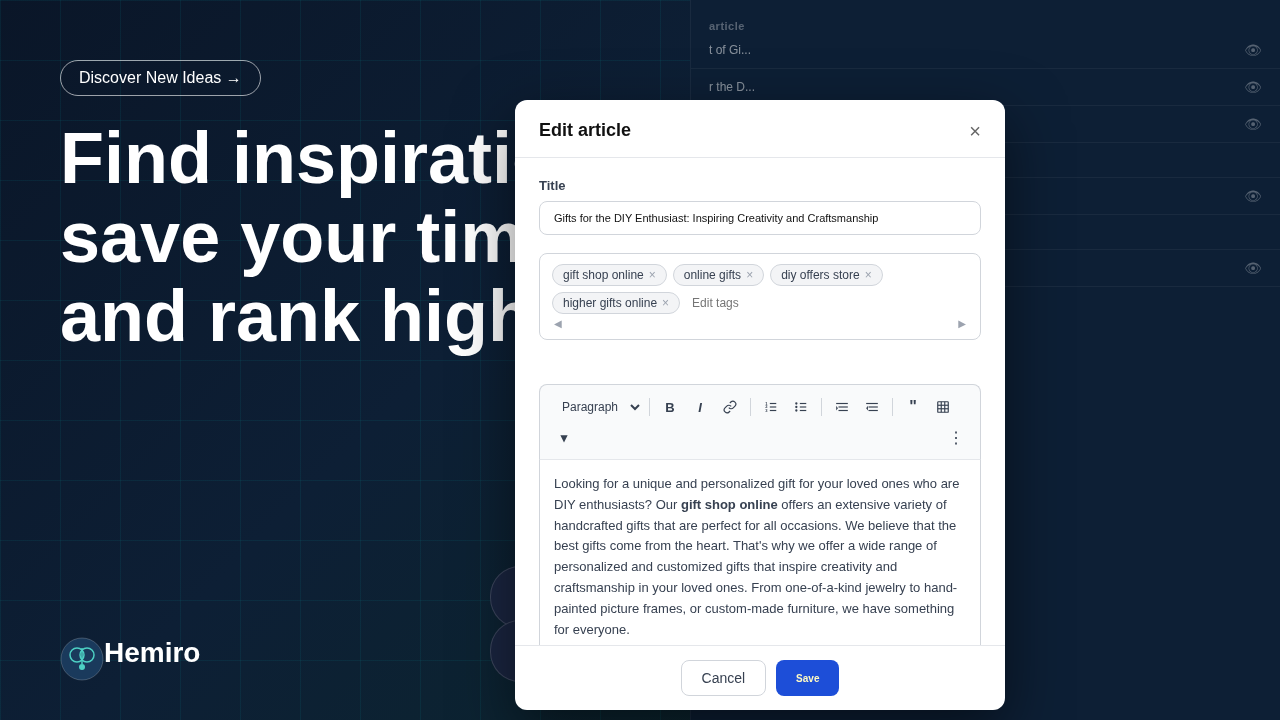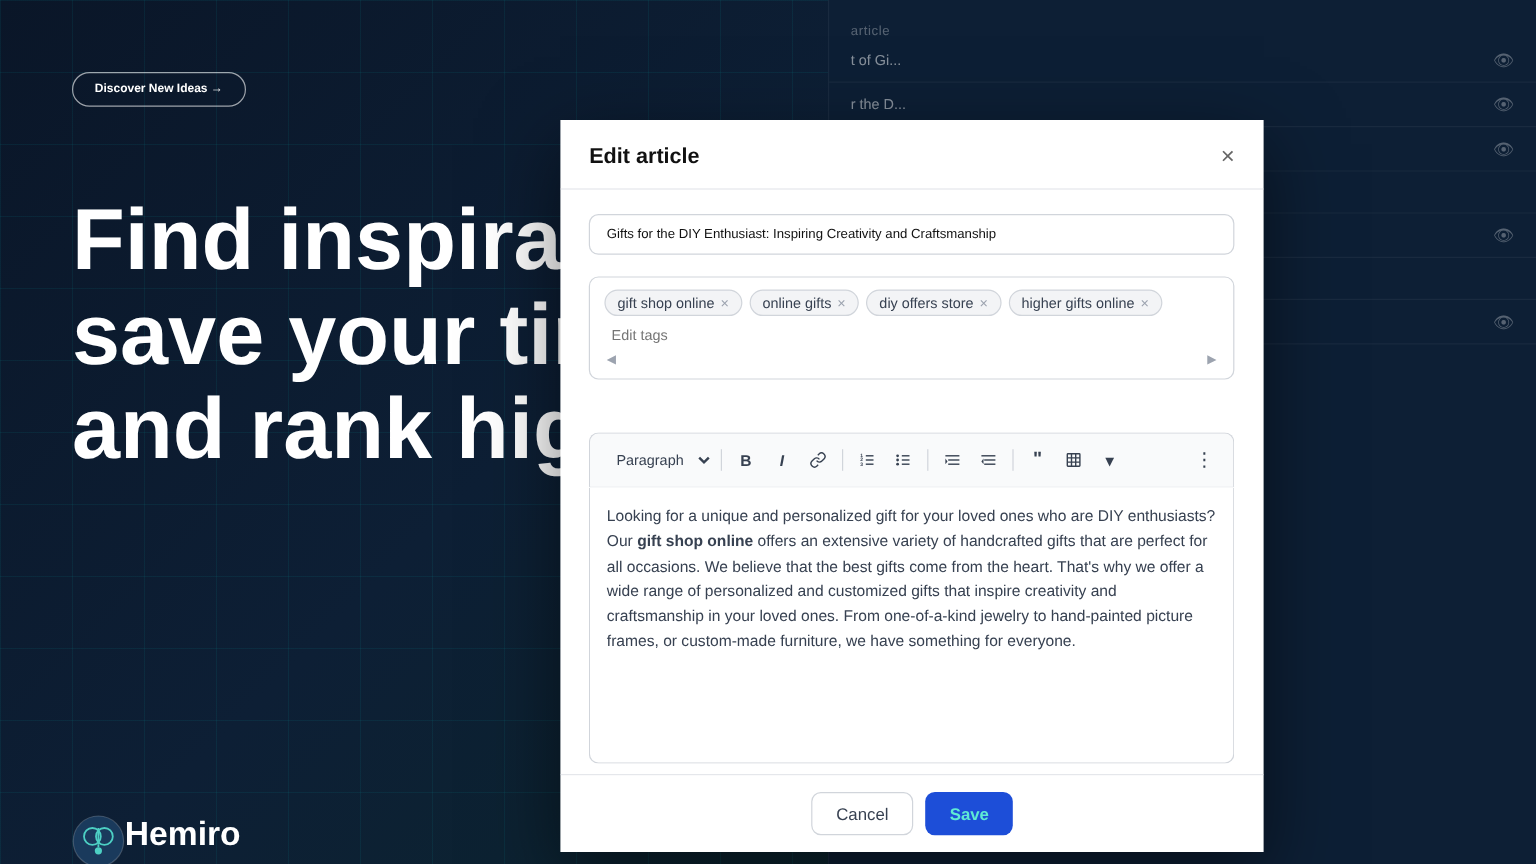--- a/index.html
+++ b/index.html
@@ -42,25 +42,25 @@
     }
 
     .discover-btn {
       display: inline-flex;
       align-items: center;
       gap: 8px;
       border: 1.5px solid rgba(255,255,255,0.6);
       border-radius: 20px;
       padding: 8px 18px;
       color: #fff;
-      font-size: 10px;
-      font-weight: 700;
+      font-size: 16px;
+      font-weight: 400;
       cursor: pointer;
       background: transparent;
-      margin-bottom: 72px;
+      margin-bottom: 23px;
     }
 
     .hero-title {
       color: #fff;
       font-size: 72px;
       font-weight: 800;
       line-height: 1.1;
       margin-bottom: 280px;
     }
 
@@ -101,21 +101,21 @@
       justify-content: space-between;
       padding: 10px 18px;
       border-bottom: 1px solid rgba(255,255,255,0.05);
       color: rgba(255,255,255,0.5);
       font-size: 12px;
     }
     .article-header {
       padding: 8px 18px 0;
       color: rgba(255,255,255,0.3);
       font-size: 11px;
-      font-weight: 400;
+      font-weight: 700;
       letter-spacing: 0.5px;
     }
     .eye-icon {
       color: rgba(255,255,255,0.3);
       font-size: 14px;
     }
 
     
     .boost-btn {
       position: absolute;
@@ -184,22 +184,22 @@
       z-index: 20;
       display: flex;
       align-items: flex-start;
       justify-content: center;
       padding-top: 100px;
     }
 
     
     .modal {
       background: #fff;
-      border-radius: 0;
-      width: 586px;
+      border-radius: 12px;
+      width: 490px;
       max-height: 610px;
       overflow: hidden;
       display: flex;
       flex-direction: column;
       box-shadow: 0 20px 60px rgba(0,0,0,0.5);
       position: relative;
       left: 120px;
     }
 
     .modal-header {
@@ -376,22 +376,22 @@
       color: #374151;
       font-size: 14px;
       font-weight: 500;
       cursor: pointer;
     }
     .btn-save {
       padding: 9px 20px;
       border: none;
       border-radius: 8px;
       background: #1d4ed8;
-      color: #5eead4;
-      font-size: 14px;
+      color: #fef9c3;
+      font-size: 10px;
       font-weight: 600;
       cursor: pointer;
     }
 
     
     .tags-container::-webkit-scrollbar,
     .editor-content::-webkit-scrollbar,
     .modal-body::-webkit-scrollbar {
       width: 6px;
     }
@@ -498,20 +498,21 @@
 <div class="modal-overlay">
   <div class="modal">
 
     <div class="modal-header">
       <span class="modal-title">Edit article</span>
       <button class="modal-close">×</button>
     </div>
 
     <div class="modal-body">
       
+      <div class="field-label">Title</div>
       <input class="title-input" type="text" value="Gifts for the DIY Enthusiast: Inspiring Creativity and Craftsmanship" style="">
 
       
       <div class="tags-container">
         <div class="tags-wrapper">
           <div class="tag-chip">
             <span>gift shop online</span>
             <span class="tag-remove">×</span>
           </div>
           <div class="tag-chip">

